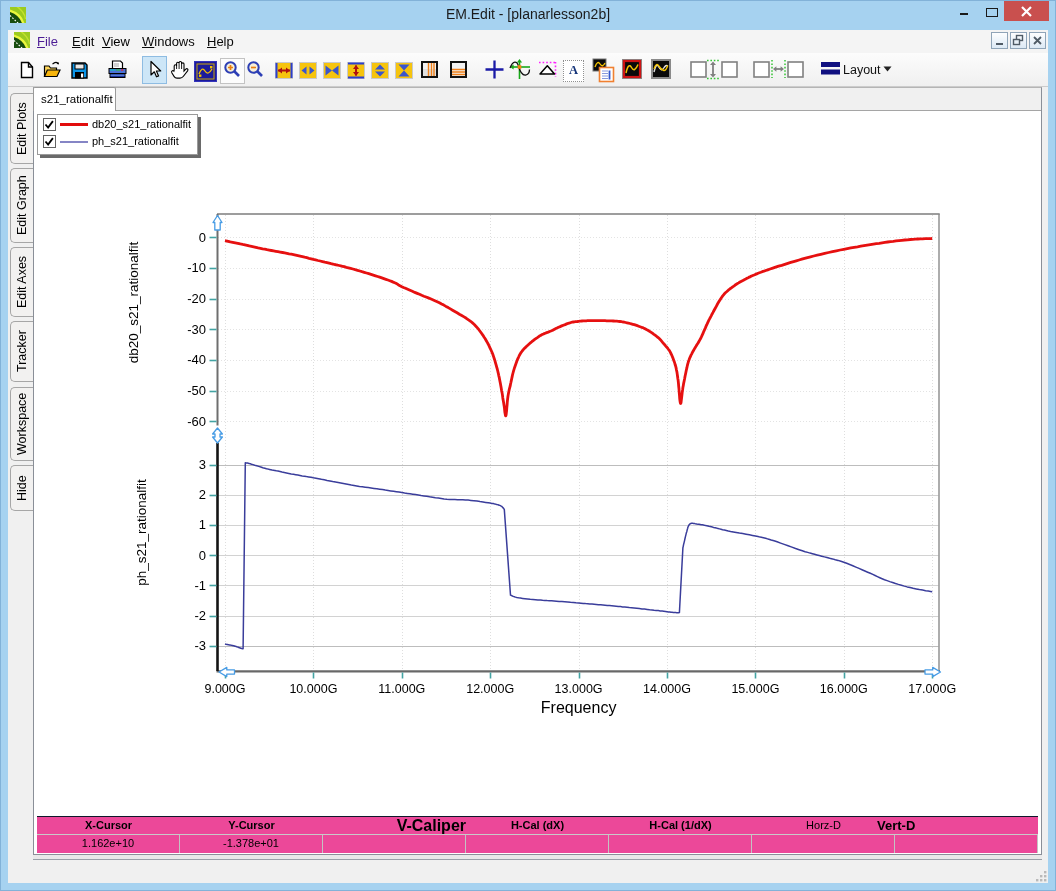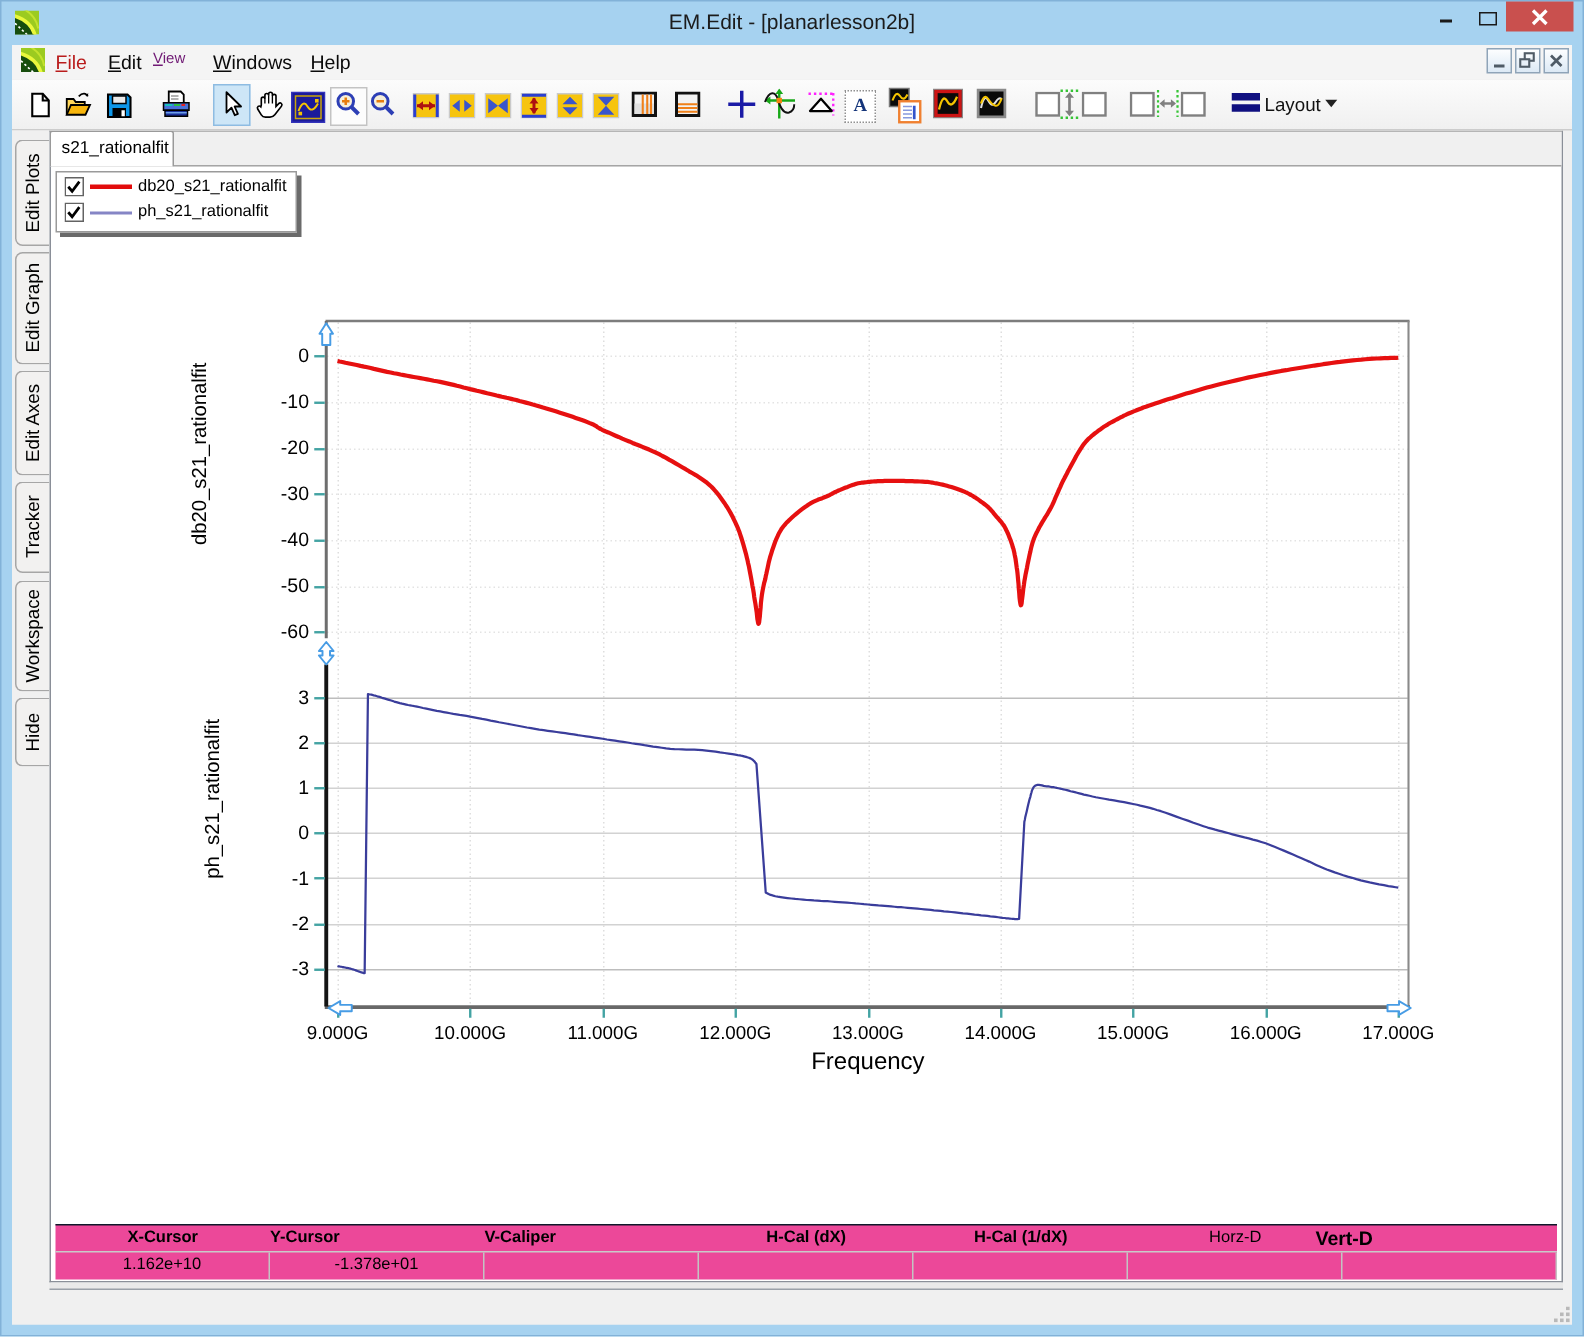--- a/index.html
+++ b/index.html
@@ -26,23 +26,23 @@
 <div class="abs" style="left:8px;top:30px;width:1040px;height:853px;background:#f0f0f0"></div>
 
 <div class="abs" style="left:8px;top:30px;width:1040px;height:23px;background:#f4f4f4;border-bottom:1px solid #dcdcdc"></div>
 <svg style="position:absolute;left:14px;top:32px" width="16" height="16" viewBox="0 0 16 16">
     <rect width="16" height="16" fill="#9ccb20"></rect>
     <path d="M-1,4 C6,6 11,10 13,17 L-1,17 Z" fill="#174d0e"></path>
     <path d="M-1,3.5 C6,5.5 11.5,9.5 13.5,17" fill="none" stroke="#eaf73c" stroke-width="2.4"></path>
     <path d="M6,-1 C11,2 14.5,6 15.5,12" fill="none" stroke="#c3e22c" stroke-width="1.3"></path>
     <path d="M0,8.5 L9,17" fill="none" stroke="#ffffff" stroke-width="1.1" stroke-dasharray="1.6 1.6"></path>
   </svg>
-<div class="abs" style="left:37px;top:34px;font-size:13px;color:#b91c1c"><u>F</u>ile</div>
+<div class="abs" style="left:37px;top:34px;font-size:13px;color:#4c1d95"><u>F</u>ile</div>
 <div class="abs" style="left:72px;top:34px;font-size:13px;color:#0a0a0a"><u>E</u>dit</div>
-<div class="abs" style="left:102px;top:34px;font-size:10px;color:#701a75"><u>V</u>iew</div>
+<div class="abs" style="left:102px;top:34px;font-size:13px;color:#000000"><u>V</u>iew</div>
 <div class="abs" style="left:142px;top:34px;font-size:13px;color:#0a0a0a"><u>W</u>indows</div>
 <div class="abs" style="left:207px;top:34px;font-size:13px;color:#0a0a0a"><u>H</u>elp</div>
 <div style="position:absolute;left:991px;top:32px;width:17px;height:17px;background:linear-gradient(#fdfeff,#dce9f5);border:1px solid #8fa4b8;box-sizing:border-box">
     <div style="position:absolute;left:4px;top:10px;width:7px;height:2px;background:#4f5b66"></div>
   </div>
 <div style="position:absolute;left:1010px;top:32px;width:17px;height:17px;background:linear-gradient(#fdfeff,#dce9f5);border:1px solid #8fa4b8;box-sizing:border-box"><svg width="15" height="15">
       <rect x="5.5" y="2.5" width="6" height="5" fill="none" stroke="#4f5b66" stroke-width="1.4"></rect>
       <rect x="2.5" y="6.5" width="6" height="5" fill="#e8f0f8" stroke="#4f5b66" stroke-width="1.4"></rect>
     </svg></div>
 <div style="position:absolute;left:1029px;top:32px;width:17px;height:17px;background:linear-gradient(#fdfeff,#dce9f5);border:1px solid #8fa4b8;box-sizing:border-box"><svg width="15" height="15">
@@ -321,22 +321,22 @@
 <svg style="position:absolute;left:43px;top:135px" width="13" height="13">
     <rect x="0.5" y="0.5" width="12" height="12" fill="#fff" stroke="#636363"></rect>
     <path d="M2.5,6.5 l2.6,3 l4.8,-6.4" fill="none" stroke="#000" stroke-width="1.8"></path>
   </svg>
 <div style="position:absolute;left:60px;top:123px;width:28px;height:3px;background:#e20c0c"></div>
 <div style="position:absolute;left:60px;top:140.5px;width:28px;height:2.5px;background:#8585c5"></div>
 <div style="position:absolute;left:92px;top:118px;font-size:11px;color:#000">db20_s21_rationalfit</div>
 <div style="position:absolute;left:92px;top:135px;font-size:11px;color:#000">ph_s21_rationalfit</div>
 <div style="position:absolute;left:37px;top:816px;width:1001px;height:37px;background:#ec4899;border-top:1px solid #0f172a;box-sizing:border-box">
 <div style="position:absolute;left:0px;top:0;width:143px;height:17px;text-align:center;font-size:11px;font-weight:bold;color:#000;line-height:17px">X-Cursor</div>
-<div style="position:absolute;left:143px;top:0;width:143px;height:17px;font-size:11px;font-weight:bold;color:#000;line-height:17px">Y-Cursor</div>
-<div style="position:absolute;left:286px;top:0;width:143px;height:17px;text-align:left;font-size:11px;font-weight:bold;color:#000;line-height:17px">V-Caliper</div>
+<div style="position:absolute;left:143px;top:0;width:143px;height:17px;text-align:center;font-size:11px;font-weight:bold;color:#000;line-height:17px">Y-Cursor</div>
+<div style="position:absolute;left:286px;top:0;width:143px;height:17px;text-align:right;font-size:16px;font-weight:bold;color:#000;line-height:17px">V-Caliper</div>
 <div style="position:absolute;left:429px;top:0;width:143px;height:17px;text-align:center;font-size:11px;font-weight:bold;color:#000;line-height:17px">H-Cal (dX)</div>
 <div style="position:absolute;left:572px;top:0;width:143px;height:17px;text-align:center;font-size:11px;font-weight:bold;color:#000;line-height:17px">H-Cal (1/dX)</div>
 <div style="position:absolute;left:715px;top:0;width:143px;height:17px;text-align:center;font-size:11px;font-weight:normal;color:#000;line-height:17px">Horz-D</div>
 <div style="position:absolute;left:840px;top:0;width:143px;height:17px;font-size:13px;font-weight:bold;color:#000;line-height:17px">Vert-D</div>
 <div style="position:absolute;left:0;top:17px;width:1001px;height:1px;background:#c9c9c9"></div>
 <div style="position:absolute;left:0px;top:18px;width:142px;height:18px;border-right:1px solid #c3c3c3;text-align:center;font-size:11px;color:#000;line-height:17px">1.162e+10</div>
 <div style="position:absolute;left:143px;top:18px;width:142px;height:18px;border-right:1px solid #c3c3c3;text-align:center;font-size:11px;color:#000;line-height:17px">-1.378e+01</div>
 <div style="position:absolute;left:286px;top:18px;width:142px;height:18px;border-right:1px solid #c3c3c3;text-align:center;font-size:11px;color:#000;line-height:17px"></div>
 <div style="position:absolute;left:429px;top:18px;width:142px;height:18px;border-right:1px solid #c3c3c3;text-align:center;font-size:11px;color:#000;line-height:17px"></div>
 <div style="position:absolute;left:572px;top:18px;width:142px;height:18px;border-right:1px solid #c3c3c3;text-align:center;font-size:11px;color:#000;line-height:17px"></div>

